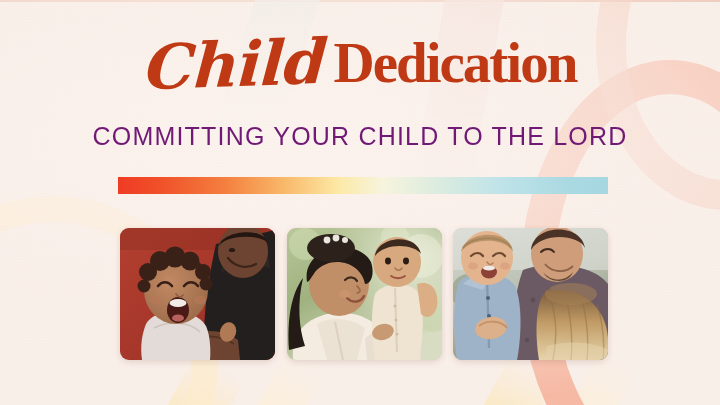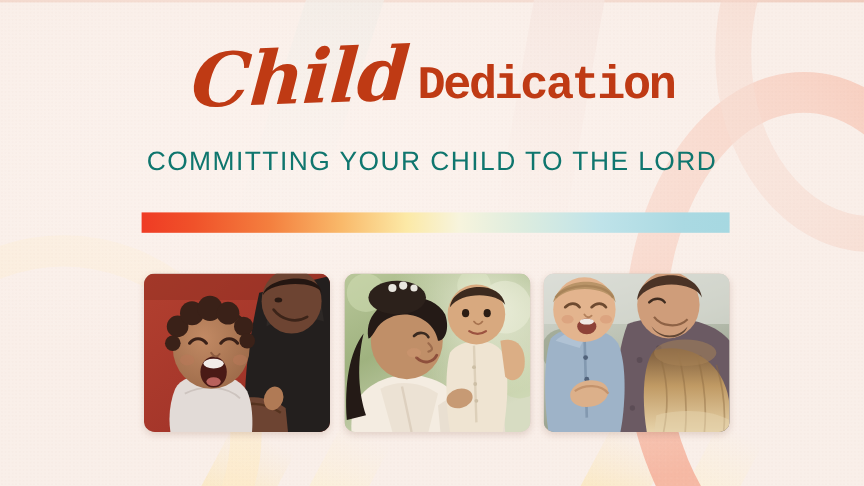--- a/index.html
+++ b/index.html
@@ -94,32 +94,32 @@
     font-style:italic;font-weight:700;
     font-size:62px;letter-spacing:-1px;
     color:#bf3a14;
     display:inline-block;
     transform:skewX(-6deg) rotate(-2deg);
     transform-origin:center bottom;
     margin-right:10px;
     vertical-align:-4px;
   }
   .title-bold{
-    font-family:Liberation Mono, monospace;
-    font-weight:700;font-size:39px;letter-spacing:-2px;
+    font-family:Liberation Serif, serif;
+    font-weight:700;font-size:57px;letter-spacing:-2px;
     color:#bf3a14;display:inline-block;vertical-align:baseline;
   }
 
   .subtitle{
     position:absolute;left:0;top:122px;width:720px;
     text-align:center;white-space:nowrap;
     font-family:"Liberation Sans", sans-serif;
-    font-size:22px;font-weight:400;
+    font-size:25px;font-weight:400;
     letter-spacing:1.2px;
-    color:#0f766e;
+    color:#701a75;
   }
 
   .gradient-bar{
     position:absolute;left:118px;top:177px;width:490px;height:17px;
     background:linear-gradient(90deg,
       #ef3b24 0%,
       #f0522a 9%,
       #f4803f 22%,
       #f9b96a 34%,
       #fce9a6 45%,

